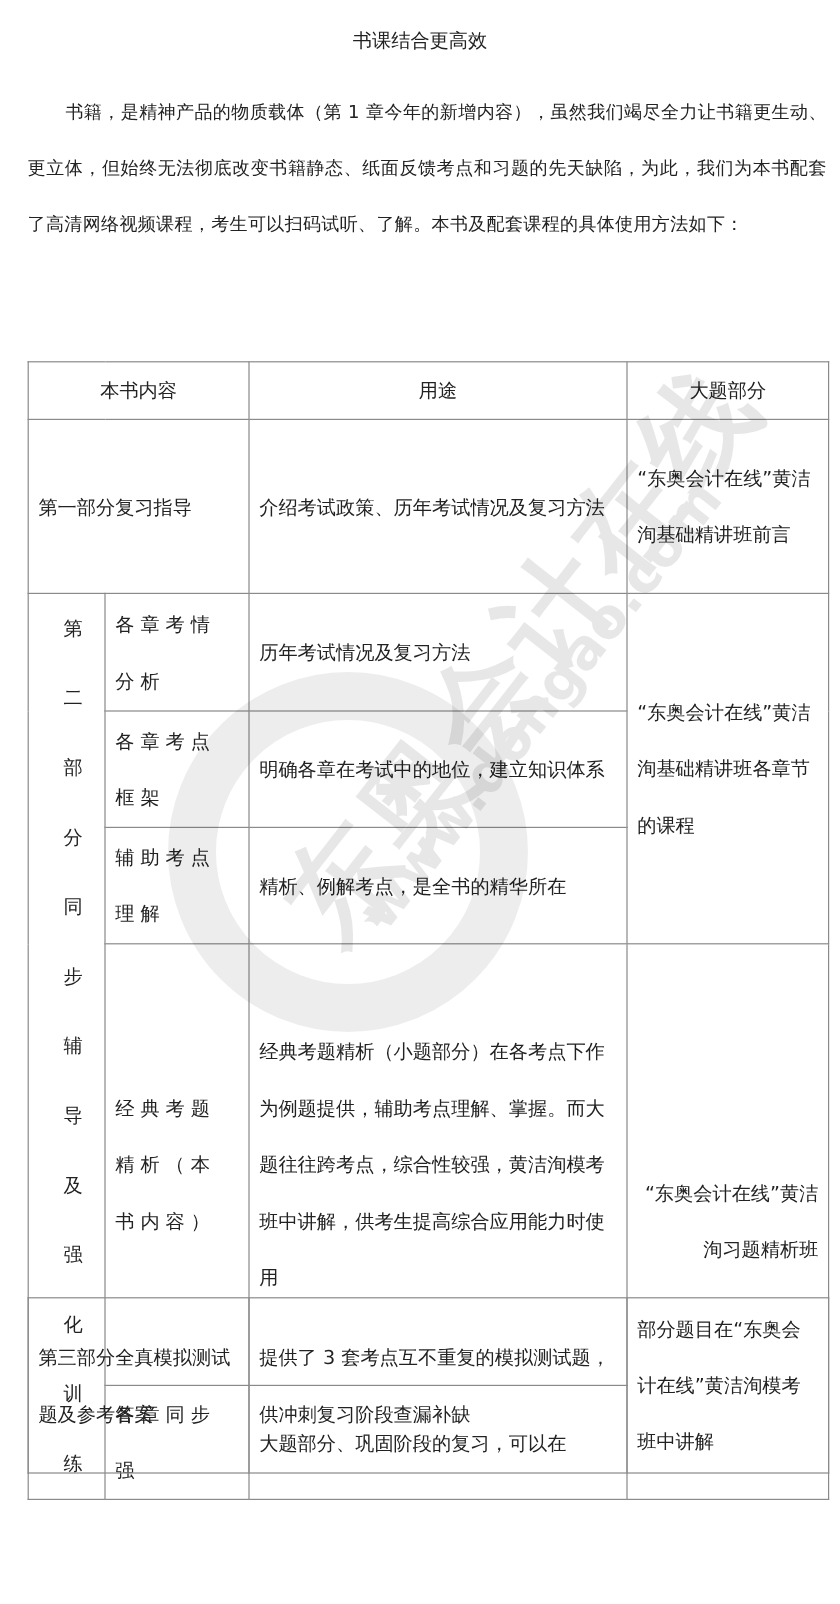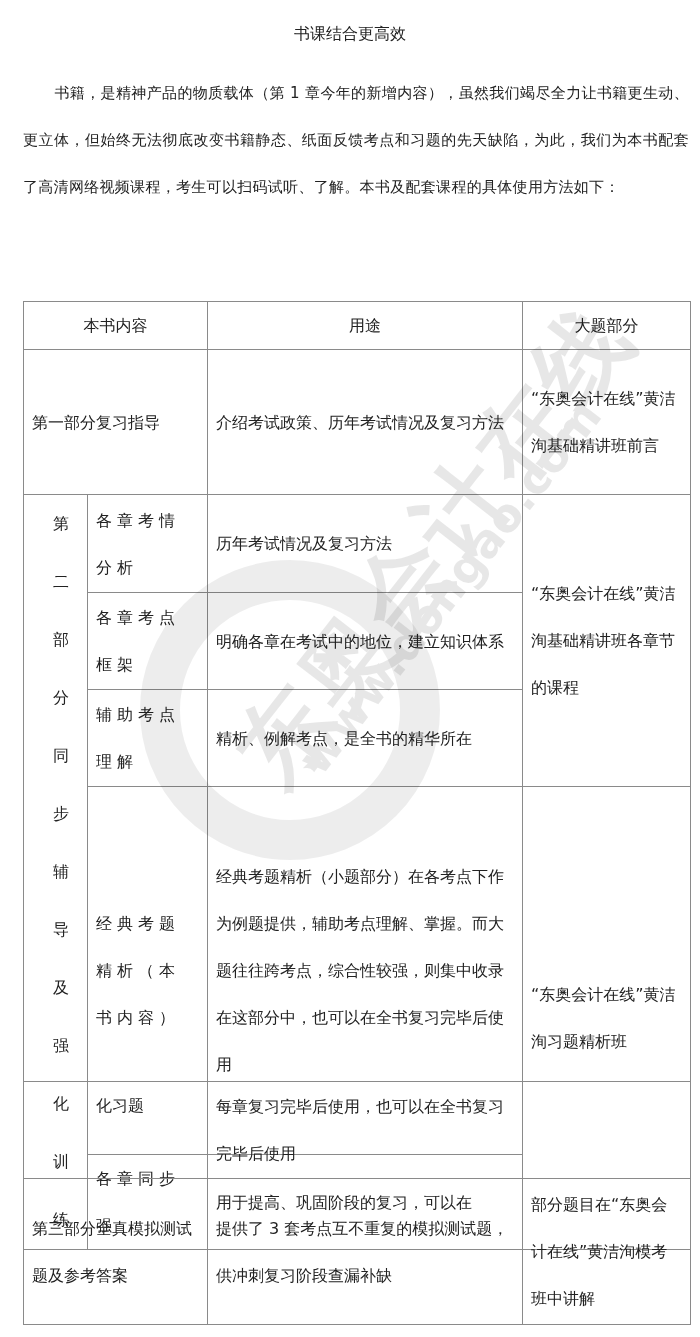--- a/index.html
+++ b/index.html
@@ -80,44 +80,38 @@
   <tr style="height:97px">
     <td class="spaced">各章考点框架</td>
     <td>明确各章在考试中的地位，建立知识体系</td>
   </tr>
   <tr style="height:97px">
     <td class="spaced">辅助考点理解</td>
     <td>精析、例解考点，是全书的精华所在</td>
   </tr>
   <tr style="height:241px">
     <td class="spaced">经典考题精析（本书内容）</td>
-    <td>经典考题精析（小题部分）在各考点下作为例题提供，辅助考点理解、掌握。而大题往往跨考点，综合性较强，则集中收录在这部分中，也可以在全书复习完毕后使用</td>
-    <td rowspan="2" style="text-align:left">“东奥会计在线”黄洁洵习题精析班</td>
+    <td>经典考题精析（小题部分）在各考点下作为例题提供，辅助考点理解、掌握。而大题往往跨考点，综合性较强，黄洁洵模考班中讲解，供考生提高综合应用能力时使用</td>
+    <td rowspan="2" style="text-align:right">“东奥会计在线”黄洁洵习题精析班</td>
   </tr>
   <tr style="height:49px">
     <td class="spaced">各章同步强</td>
-    <td>用于提高、巩固阶段的复习，可以在</td>
+    <td>大题部分、巩固阶段的复习，可以在</td>
   </tr>
 </tbody>
   </table>
 
 <table style="top:1081px; width:667px;">
   <colgroup>
     <col style="width:64px">
       <col style="width:120px">
       <col style="width:315px">
       <col style="width:168px">
   </colgroup>
   <tbody>
-      <tr style="height:97px">
-    <td></td>
-    <td style="vertical-align:top">化习题</td>
-    <td>每章复习完毕后使用，也可以在全书复习完毕后使用</td>
-    <td></td>
-  </tr>
   <tr style="height:146px">
     <td colspan="2">第三部分全真模拟测试题及参考答案</td>
     <td>提供了 3 套考点互不重复的模拟测试题，供冲刺复习阶段查漏补缺</td>
     <td>部分题目在“东奥会计在线”黄洁洵模考班中讲解</td>
   </tr>
 </tbody>
   </table>
 
 <div class="watermark">
   <div class="wm-text">东奥会计在线</div>

